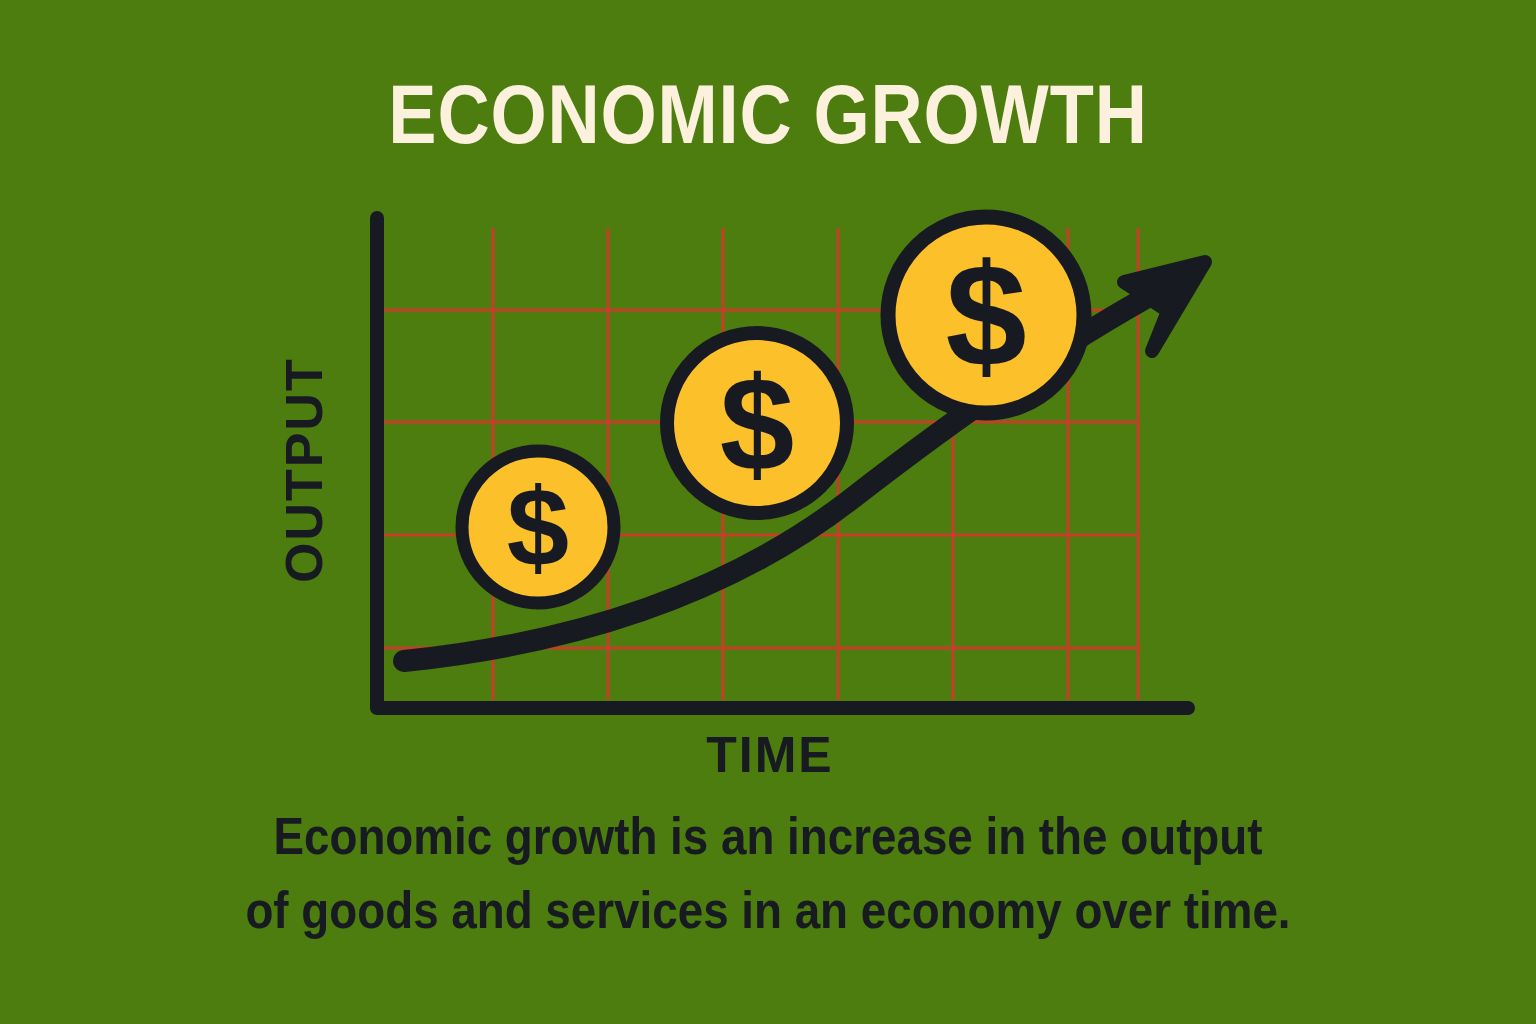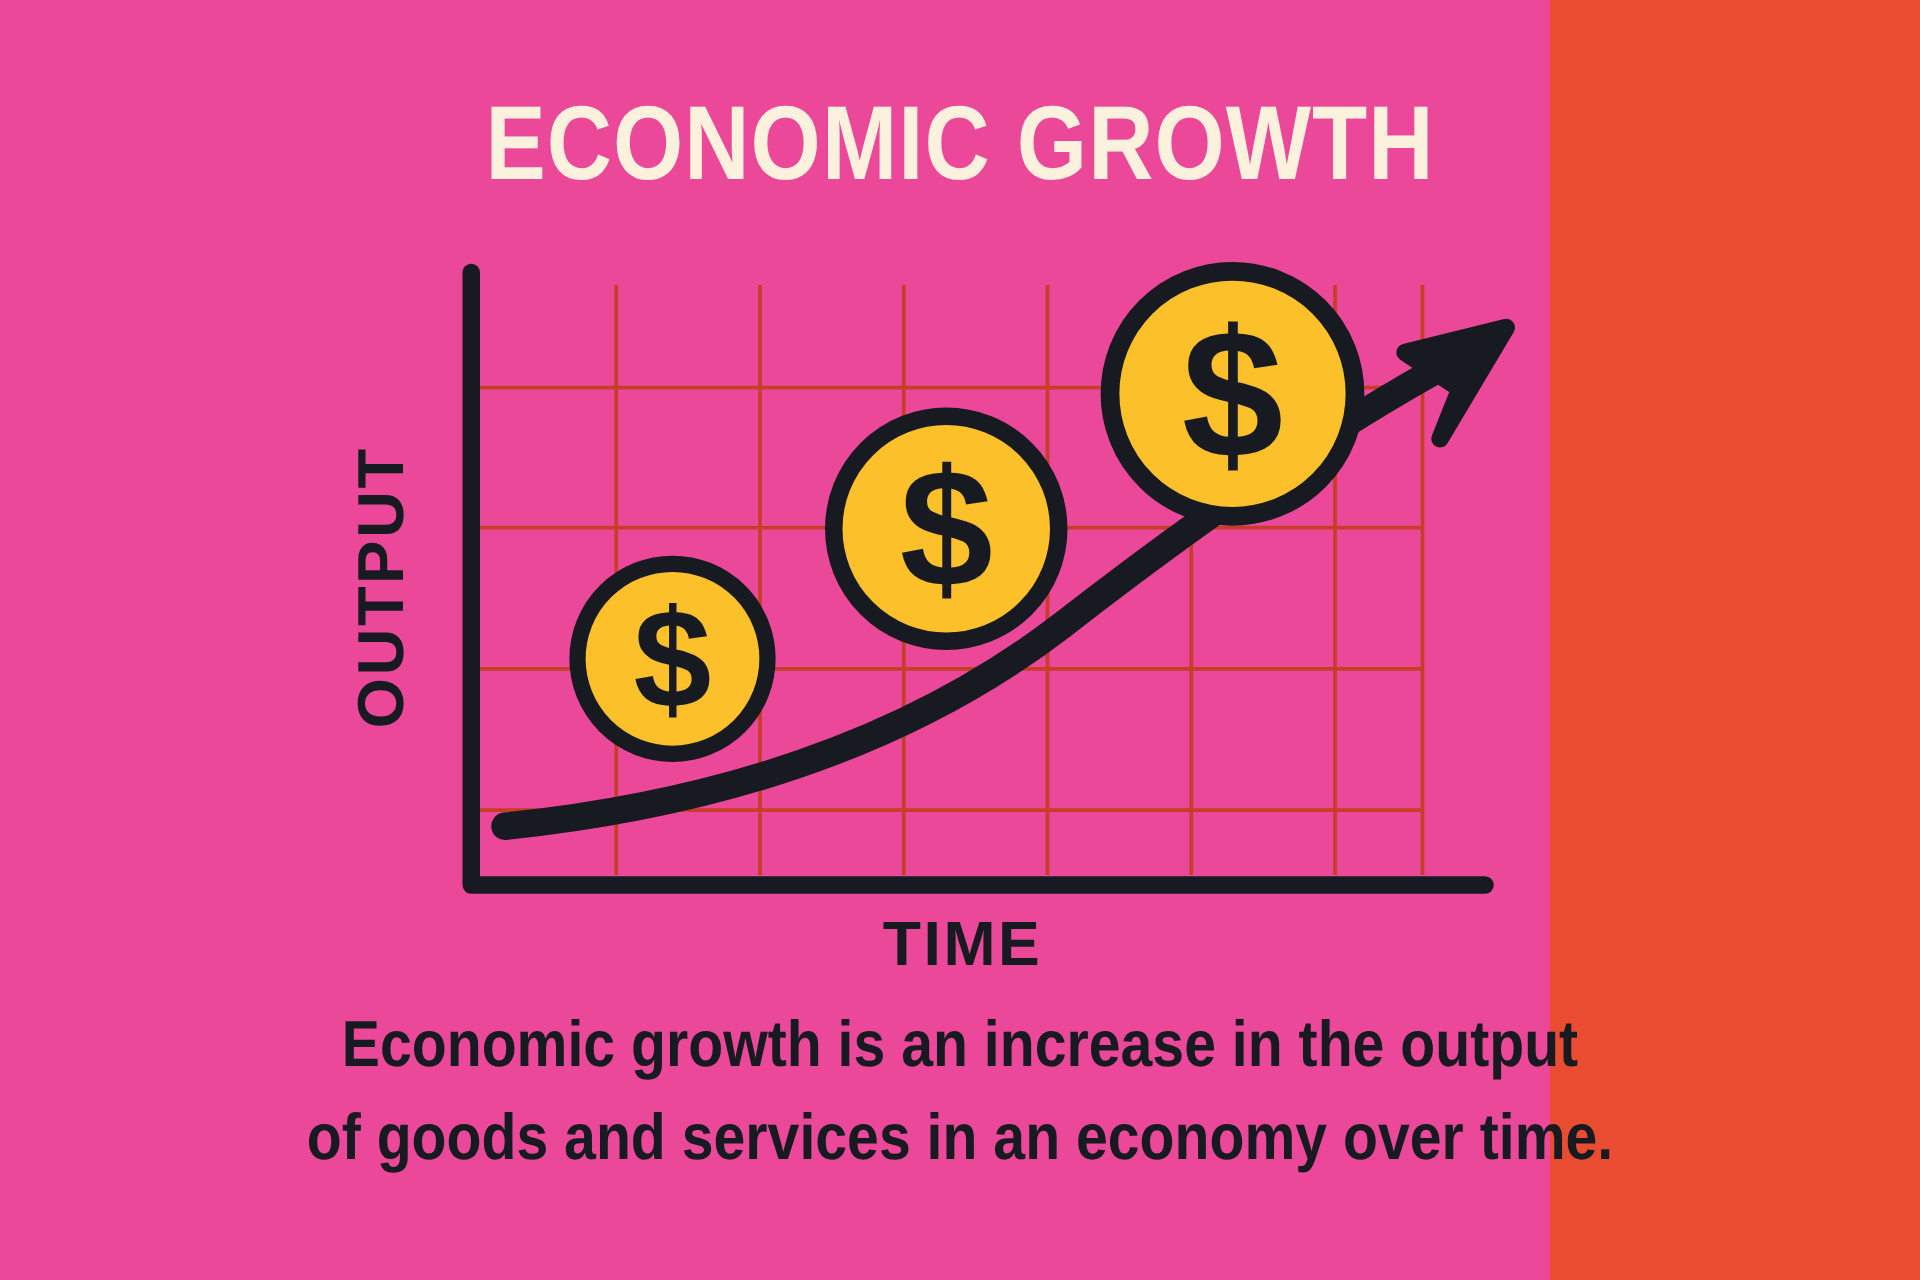--- a/index.html
+++ b/index.html
@@ -11,23 +11,23 @@
   body {
     width: 1536px;
     height: 1024px;
     background: #EA4C32;
     font-family: "Liberation Sans", sans-serif;
     overflow: hidden;
     position: relative;
   }
   #stage {
     position: relative;
-    width: 1240px;
+    width: 1536px;
     height: 1024px;
-    background: #ec4899;
+    background: #4d7c0f;
   }
   #artboard {
     position: absolute;
     inset: 0;
     width: 1536px;
     height: 1024px;
   }
   .title {
     position: absolute;
     left: 0;

